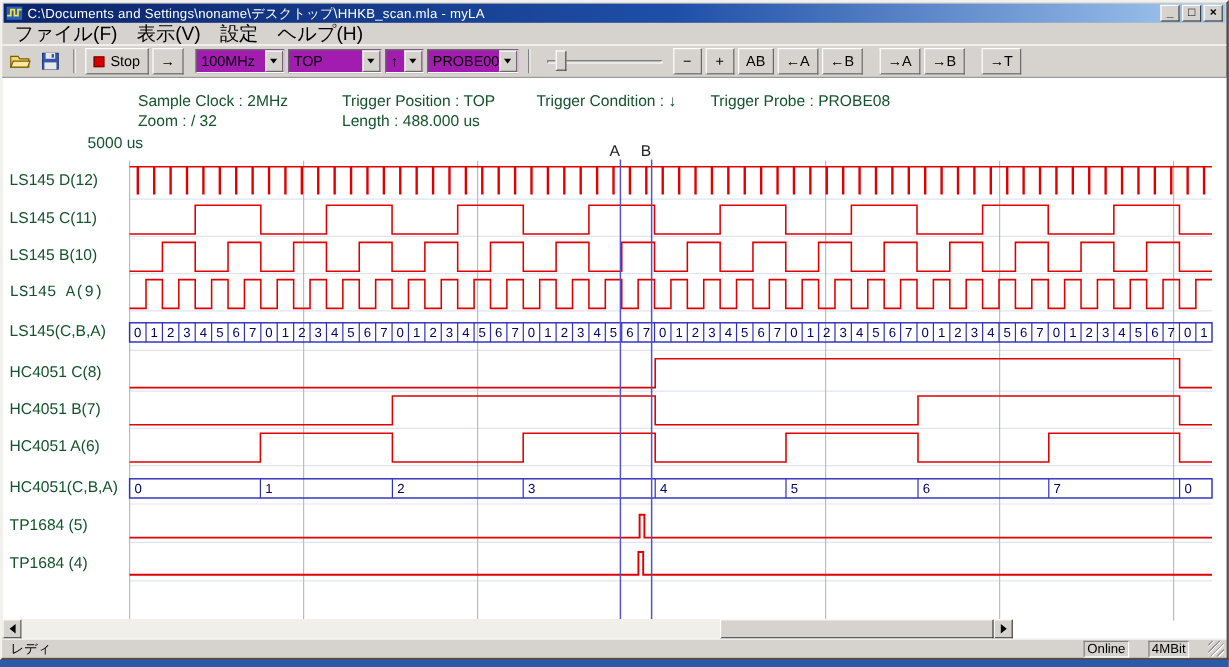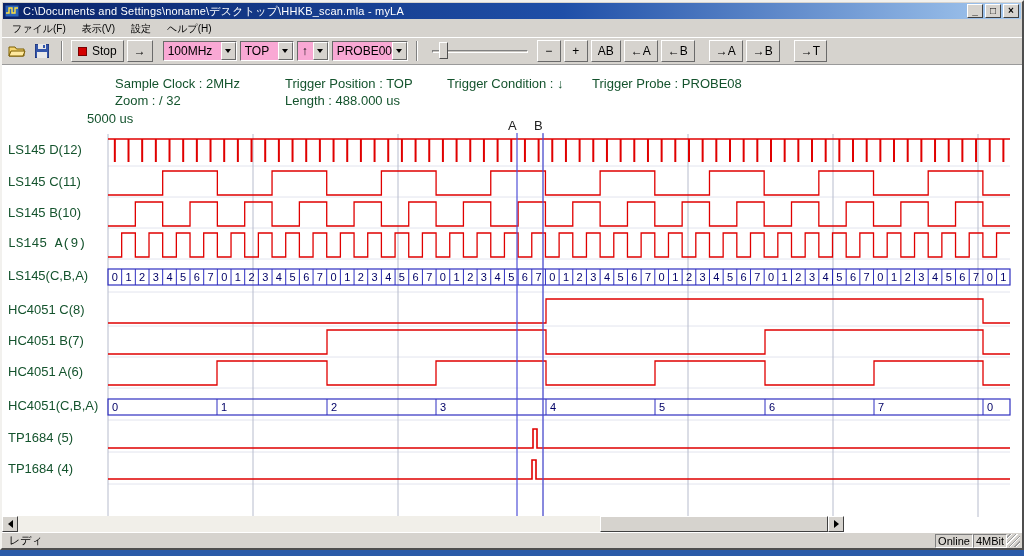--- a/index.html
+++ b/index.html
@@ -8,32 +8,32 @@
   #window{position:absolute;left:0;top:0;width:1024px;height:550px;background:#d6d3ce;
           border:2px solid;border-color:#f2f1ee #4e4e4e #4e4e4e #f2f1ee}
   
   .titlebar{height:16px;margin:1px;background:linear-gradient(90deg,#0a246a 0%,#1f4fa8 55%,#a6caf0 100%);
             display:flex;align-items:center;padding:0 2px;color:#fff;font-size:11px}
   .app-icon{width:14px;height:14px;display:inline-flex}
   .title-text{flex:1;white-space:nowrap;overflow:hidden;margin-left:4px;font-weight:normal;letter-spacing:.2px}
   .tb-btn{width:16px;height:14px;background:#d6d3ce;border:1px solid;border-color:#fff #404040 #404040 #fff;
           font-size:10px;line-height:12px;text-align:center;color:#000;margin-left:2px;font-weight:bold;cursor:default}
   
-  .menubar{height:17px;display:flex;align-items:center;font-size:10px;padding-left:2px}
+  .menubar{height:17px;display:flex;align-items:center;font-size:16px;padding-left:2px}
   .menu-item{padding:1px 8px;white-space:nowrap}
   
   .toolbar{height:28px;display:flex;align-items:center;padding:0 4px;border-top:1px solid #fff;
            border-bottom:1px solid #9a9a9a;gap:3px}
   .sep{width:2px;height:20px;border-left:1px solid #808080;border-right:1px solid #fff;margin:0 5px}
   .icon-btn{width:22px;height:22px;display:flex;align-items:center;justify-content:center}
   .btn{height:22px;background:#d6d3ce;border:1px solid;border-color:#fff #6a6a6a #6a6a6a #fff;
        font:12px "Liberation Sans",sans-serif;display:inline-flex;align-items:center;justify-content:center;
        padding:0 6px;min-width:24px;white-space:nowrap}
   .stop-sq{width:9px;height:9px;background:#d40000;border:1px solid #7a0000;margin-right:5px;display:inline-block}
-  .combo{height:20px;background:#f9a8d4;border:1px solid;border-color:#6a6a6a #fff #fff #6a6a6a;
+  .combo{height:20px;background:#a21caf;border:1px solid;border-color:#6a6a6a #fff #fff #6a6a6a;
          display:flex;align-items:center;font-size:12px}
   .combo .val{padding:0 4px;flex:1;white-space:nowrap;overflow:hidden}
   .combo .drop{width:15px;height:18px;background:#d6d3ce;border:1px solid;border-color:#fff #6a6a6a #6a6a6a #fff;
                display:flex;align-items:center;justify-content:center}
   .arrow-down{width:0;height:0;border-left:3px solid transparent;border-right:3px solid transparent;border-top:4px solid #000}
   .slider{position:relative;width:100px;height:20px;margin:0 4px}
   .slider-track{position:absolute;left:2px;right:2px;top:9px;height:3px;border:1px solid;border-color:#808080 #fff #fff #808080;background:#c8c5c0}
   .slider-thumb{position:absolute;left:9px;top:1px;width:9px;height:17px;background:#d6d3ce;border:1px solid;border-color:#fff #4e4e4e #4e4e4e #fff}
   
   .client{position:relative;width:1020px;height:467px;background:#fff;overflow:hidden;font-size:13px;color:#14532d}
@@ -43,21 +43,21 @@
   .ch-label{position:absolute;left:6px;white-space:nowrap;font-size:13px}
   
   .hscroll{position:absolute;left:0;top:451px;width:842px;height:16px;display:flex;background:#f1efe9}
   .sb-btn{width:16px;height:16px;background:#d6d3ce;border:1px solid;border-color:#fff #404040 #404040 #fff;
           display:flex;align-items:center;justify-content:center;flex:0 0 auto}
   .sb-track{flex:1;position:relative;background:#f1efe9}
   .sb-thumb{position:absolute;left:582px;top:0;width:228px;height:16px;background:#d6d3ce;border:1px solid;border-color:#fff #404040 #404040 #fff}
   .tri-left{width:0;height:0;border-top:4px solid transparent;border-bottom:4px solid transparent;border-right:5px solid #000}
   .tri-right{width:0;height:0;border-top:4px solid transparent;border-bottom:4px solid transparent;border-left:5px solid #000}
   
-  .statusbar{height:16px;display:flex;align-items:center;font-size:11px;padding:0 2px;gap:0;border-top:1px solid #fff;background:#d6d3ce}
+  .statusbar{height:16px;display:flex;align-items:center;font-size:11px;padding:0 2px;gap:16px;border-top:1px solid #fff;background:#d6d3ce}
   .status-left{flex:1;padding-left:5px}
   .status-cell{border:1px solid;border-color:#808080 #fff #fff #808080;padding:0 2px;height:14px;line-height:12px;white-space:nowrap}
   .grip{width:13px;height:13px;background:repeating-linear-gradient(135deg,transparent 0 2px,#9a9a9a 2px 3px,#fff 3px 4px)}
 </style>
 </head>
 <body>
 
 <div id="window">
 
   <div class="titlebar">
@@ -101,21 +101,21 @@
       <span>Stop</span>
     </button>
     <button class="btn">→</button>
     <span style="width:4px"></span>
     <div class="combo" style="width:74px">
       <span class="val">100MHz</span>
       <span class="drop">
           <span class="arrow-down"></span>
         </span>
     </div>
-    <div class="combo" style="width:54px">
+    <div class="combo" style="width:78px">
       <span class="val">TOP</span>
       <span class="drop">
           <span class="arrow-down"></span>
         </span>
     </div>
     <div class="combo" style="width:32px">
       <span class="val">↑</span>
       <span class="drop">
           <span class="arrow-down"></span>
         </span>
@@ -143,21 +143,21 @@
     <button class="btn">→T</button>
   </div>
 
   <div class="client">
     <span class="info-label" style="left:113px;top:11px">Sample Clock : 2MHz</span>
     <span class="info-label" style="left:283px;top:11px">Trigger Position : TOP</span>
     <span class="info-label" style="left:445px;top:11px">Trigger Condition : ↓</span>
     <span class="info-label" style="left:590px;top:11px">Trigger Probe : PROBE08</span>
     <span class="info-label" style="left:113px;top:28px">Zoom : /  32</span>
     <span class="info-label" style="left:283px;top:28px">Length : 488.000 us</span>
-    <span class="info-label" style="left:85px;top:46px">5000 us</span>
+    <span class="info-label" style="left:71px;top:46px">5000 us</span>
 
     <div id="channel-labels">
         <div class="ch-label" style="top: 77px;">LS145 D(12)</div>
         <div class="ch-label" style="top: 109px;">LS145 C(11)</div>
         <div class="ch-label" style="top: 140px;">LS145 B(10)</div>
         <div class="ch-label" style="top: 171px; font-family: Liberation Mono, monospace;">LS145 A(9)</div>
         <div class="ch-label" style="top: 203px; text-align: right;">LS145(C,B,A)</div>
         <div class="ch-label" style="top: 237px;">HC4051 C(8)</div>
         <div class="ch-label" style="top: 268px;">HC4051 B(7)</div>
         <div class="ch-label" style="top: 299px;">HC4051 A(6)</div>

